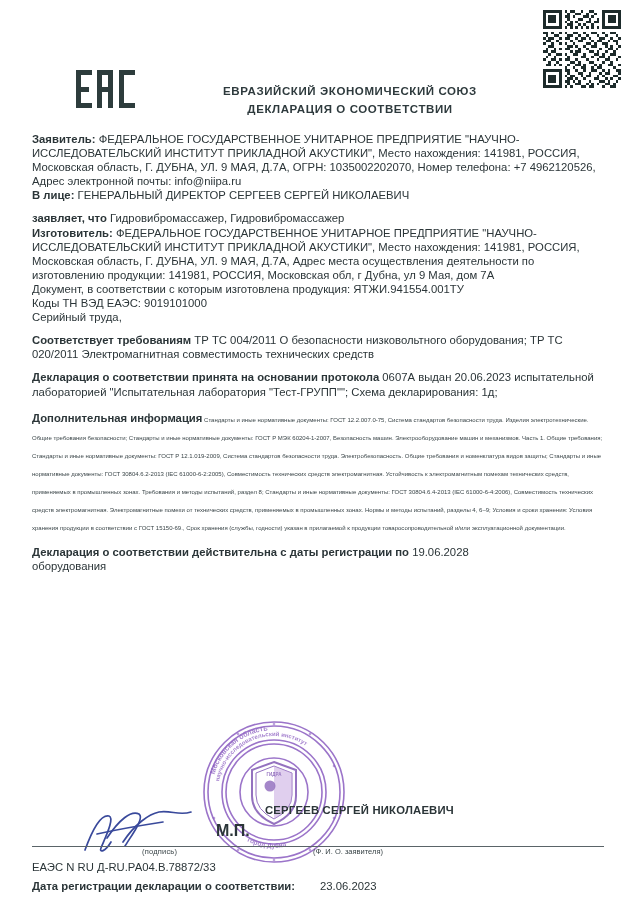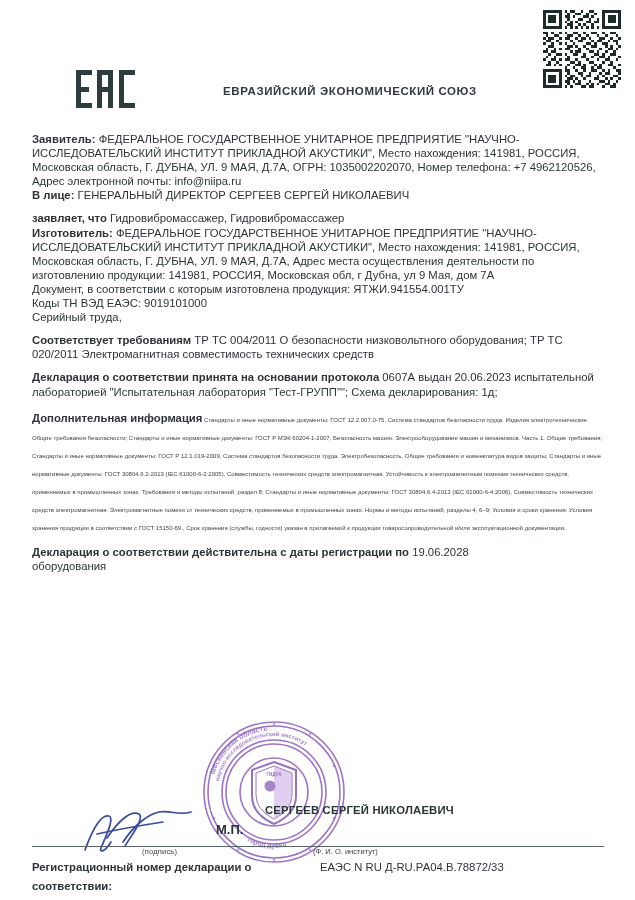--- a/index.html
+++ b/index.html
@@ -137,21 +137,21 @@
     top: 847px;
     font-size: 7.5px;
     color: #3a4548;
     letter-spacing: .2px;
     padding-left: 24px;
   }
   .sign-mp {
     position: absolute;
     left: 216px;
     top: 822px;
-    font-size: 13px;
+    font-size: 16px;
     font-weight: bold;
     color: #2b3538;
   }
   .sign-name {
     position: absolute;
     left: 265px;
     top: 804px;
     font-size: 11.3px;
     font-weight: bold;
     color: #2b3538;
@@ -431,20 +431,21 @@
 
         <rect x="44" y="2" width="5" height="38"></rect>
         <rect x="44" y="2" width="16" height="5"></rect>
         <rect x="44" y="35" width="16" height="5"></rect>
       </g>
     </svg>
   </div>
 
   <div class="header-titles">
     <div class="title-main">ЕВРАЗИЙСКИЙ ЭКОНОМИЧЕСКИЙ СОЮЗ</div>
+    <div class="title-sub">ДЕКЛАРАЦИЯ О СООТВЕТСТВИИ</div>
   </div>
 </div>
 
 <div class="doc-body">
 
   <p class="para">
     <span class="lbl">Заявитель:</span><span> ФЕДЕРАЛЬНОЕ ГОСУДАРСТВЕННОЕ УНИТАРНОЕ ПРЕДПРИЯТИЕ "НАУЧНО-ИССЛЕДОВАТЕЛЬСКИЙ ИНСТИТУТ ПРИКЛАДНОЙ АКУСТИКИ", Место нахождения: 141981, РОССИЯ,  Московская область, Г. ДУБНА, УЛ. 9 МАЯ, Д.7А, ОГРН: 1035002202070, Номер телефона: +7 4962120526, Адрес электронной почты: info@niipa.ru</span>
   </p>
 
   <p class="para">
@@ -536,24 +537,23 @@
       <path d="M48 34 C 60 16, 74 6, 84 4 C 96 2, 104 8, 116 4"></path>
       <path d="M22 26 C 40 22, 62 18, 88 14"></path>
     </g>
   </svg>
 </div>
 
 <div class="sign-row"></div>
 <div class="sign-left-label">(подпись)</div>
 <div class="sign-mp">М.П.</div>
 <div class="sign-name">СЕРГЕЕВ СЕРГЕЙ НИКОЛАЕВИЧ</div>
-<div class="sign-right-label">(Ф. И. О. институт)</div>
+<div class="sign-right-label">(Ф. И. О. заявителя)</div>
 
 <div class="footer-rows">
   <div class="footer-row">
-    <div class="footer-key">Регистрационный номер декларации о соответствии:</div>
     <div class="footer-val">ЕАЭС N RU Д-RU.РА04.В.78872/33</div>
   </div>
   <div class="footer-row">
     <div class="footer-key">Дата регистрации декларации о соответствии:</div>
     <div class="footer-val">23.06.2023</div>
   </div>
 </div>
 
 </body></html>

